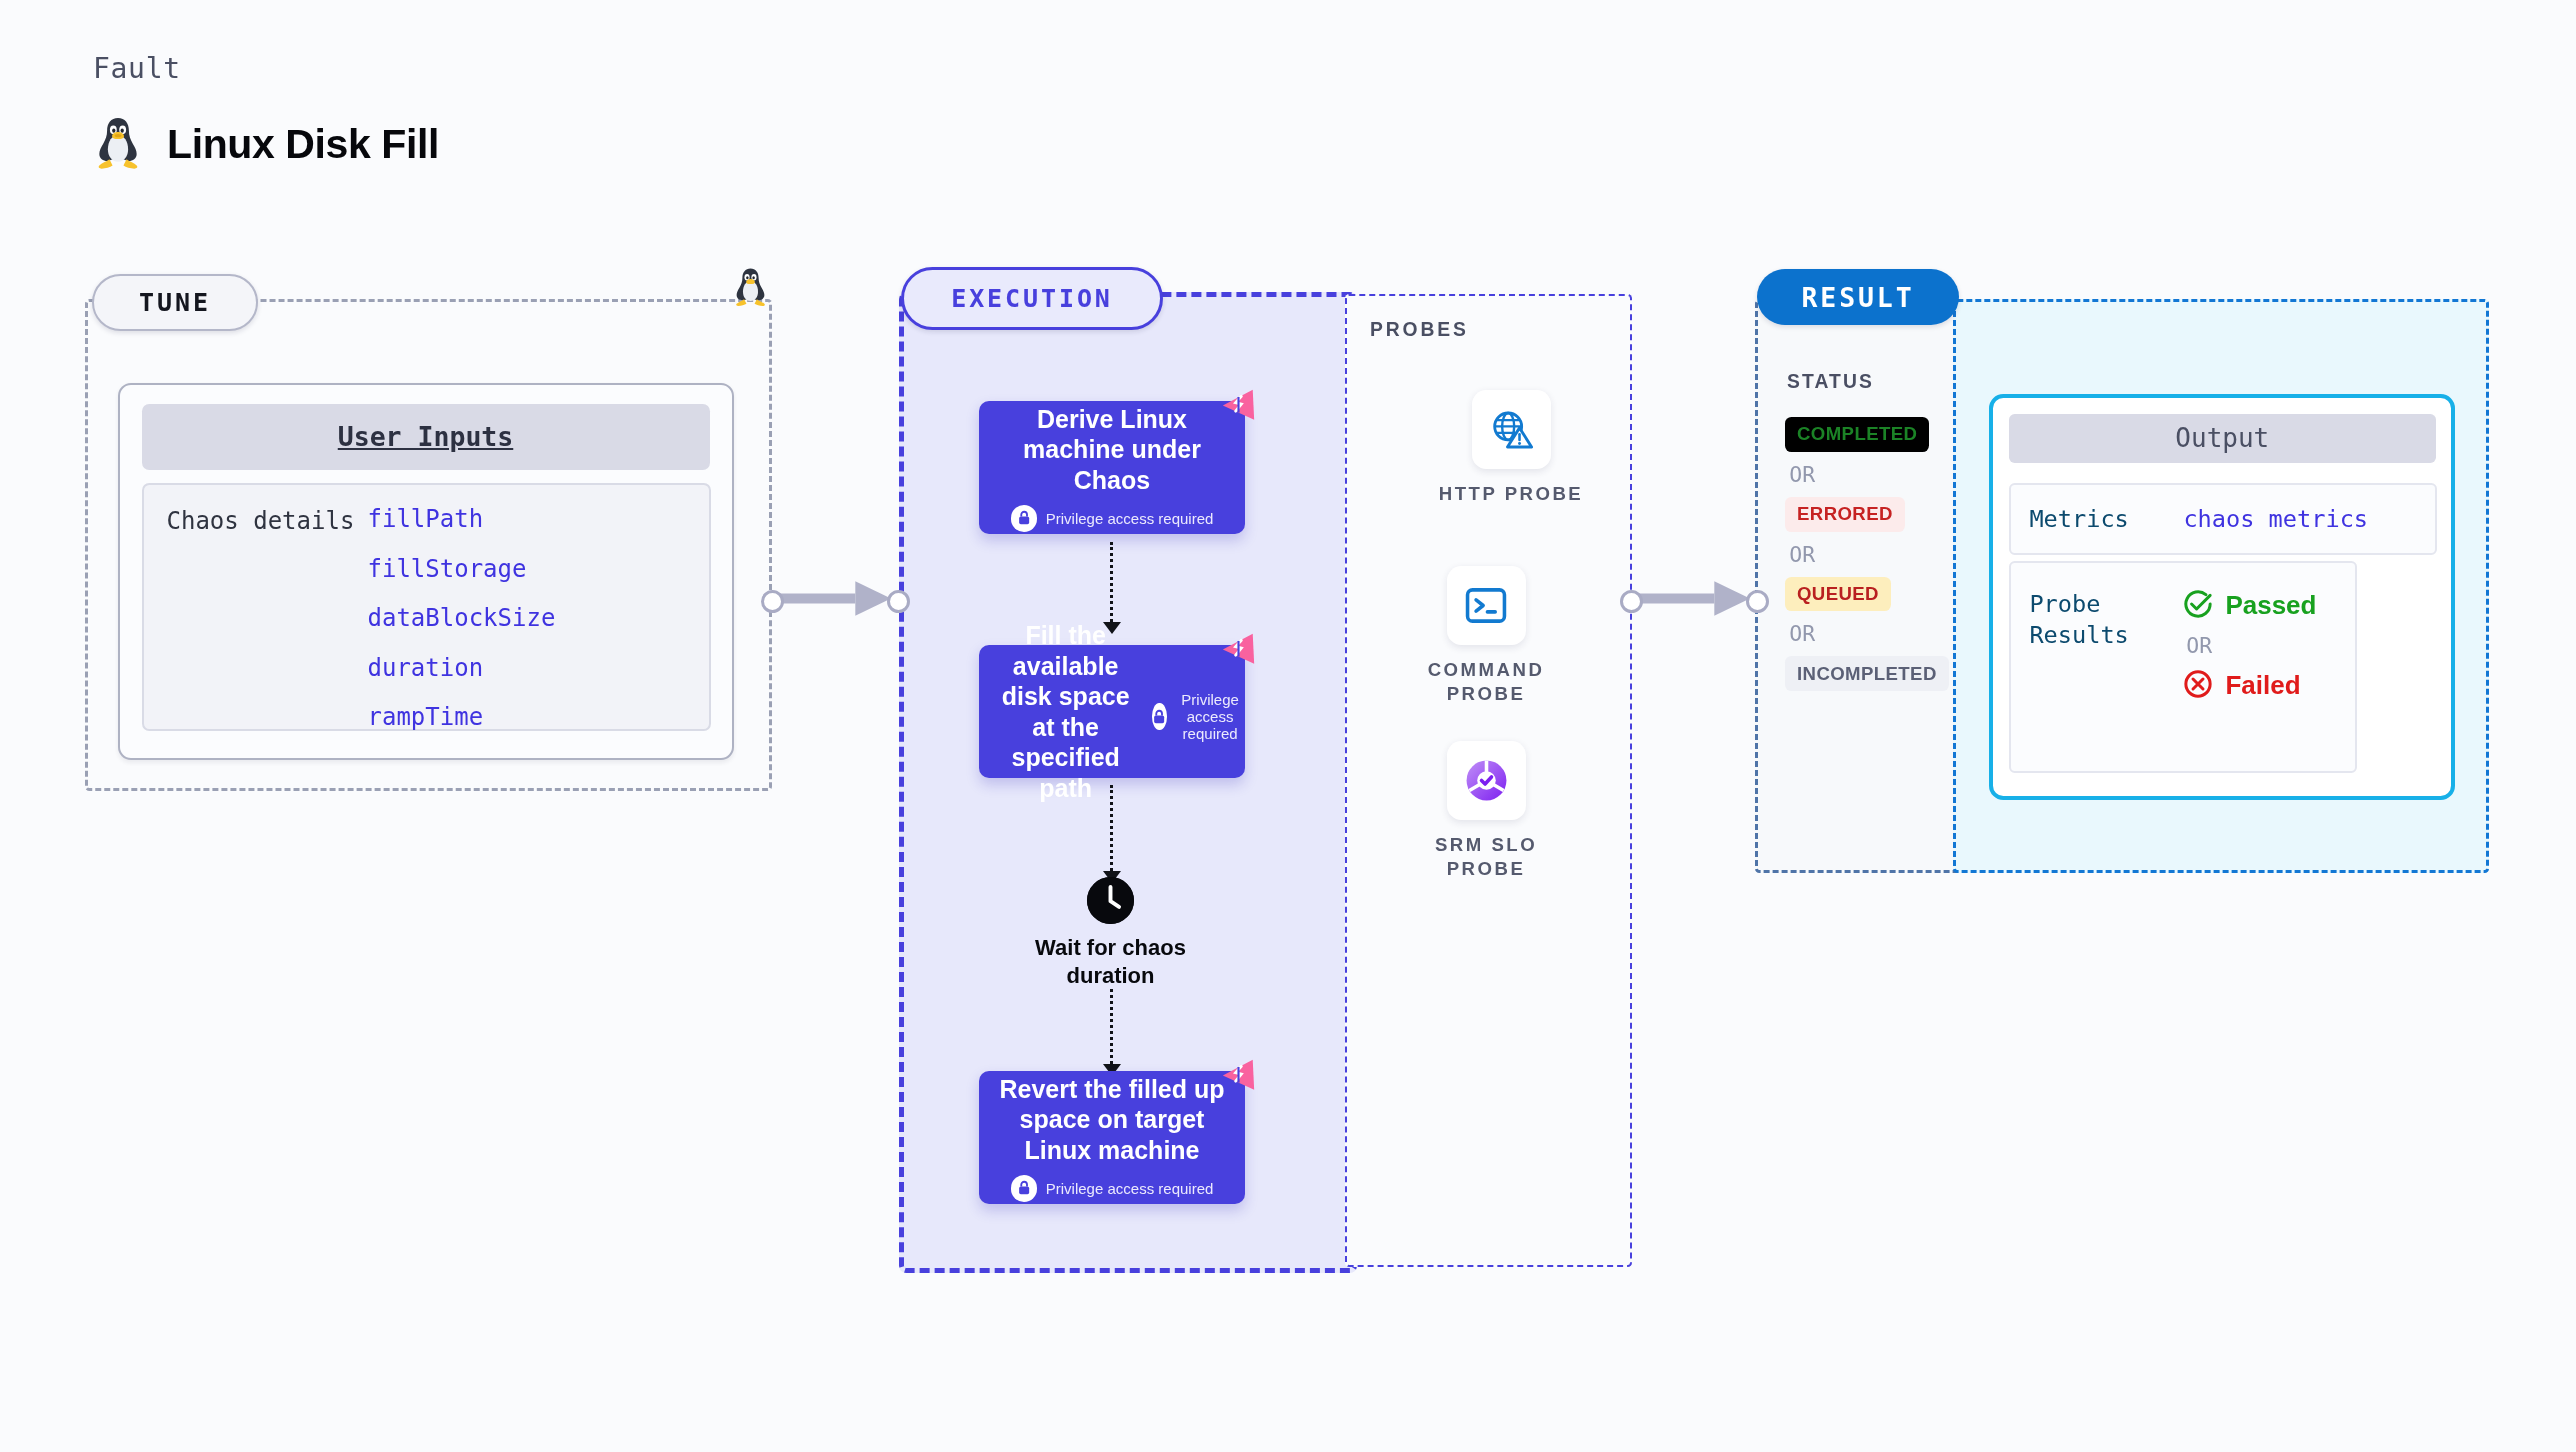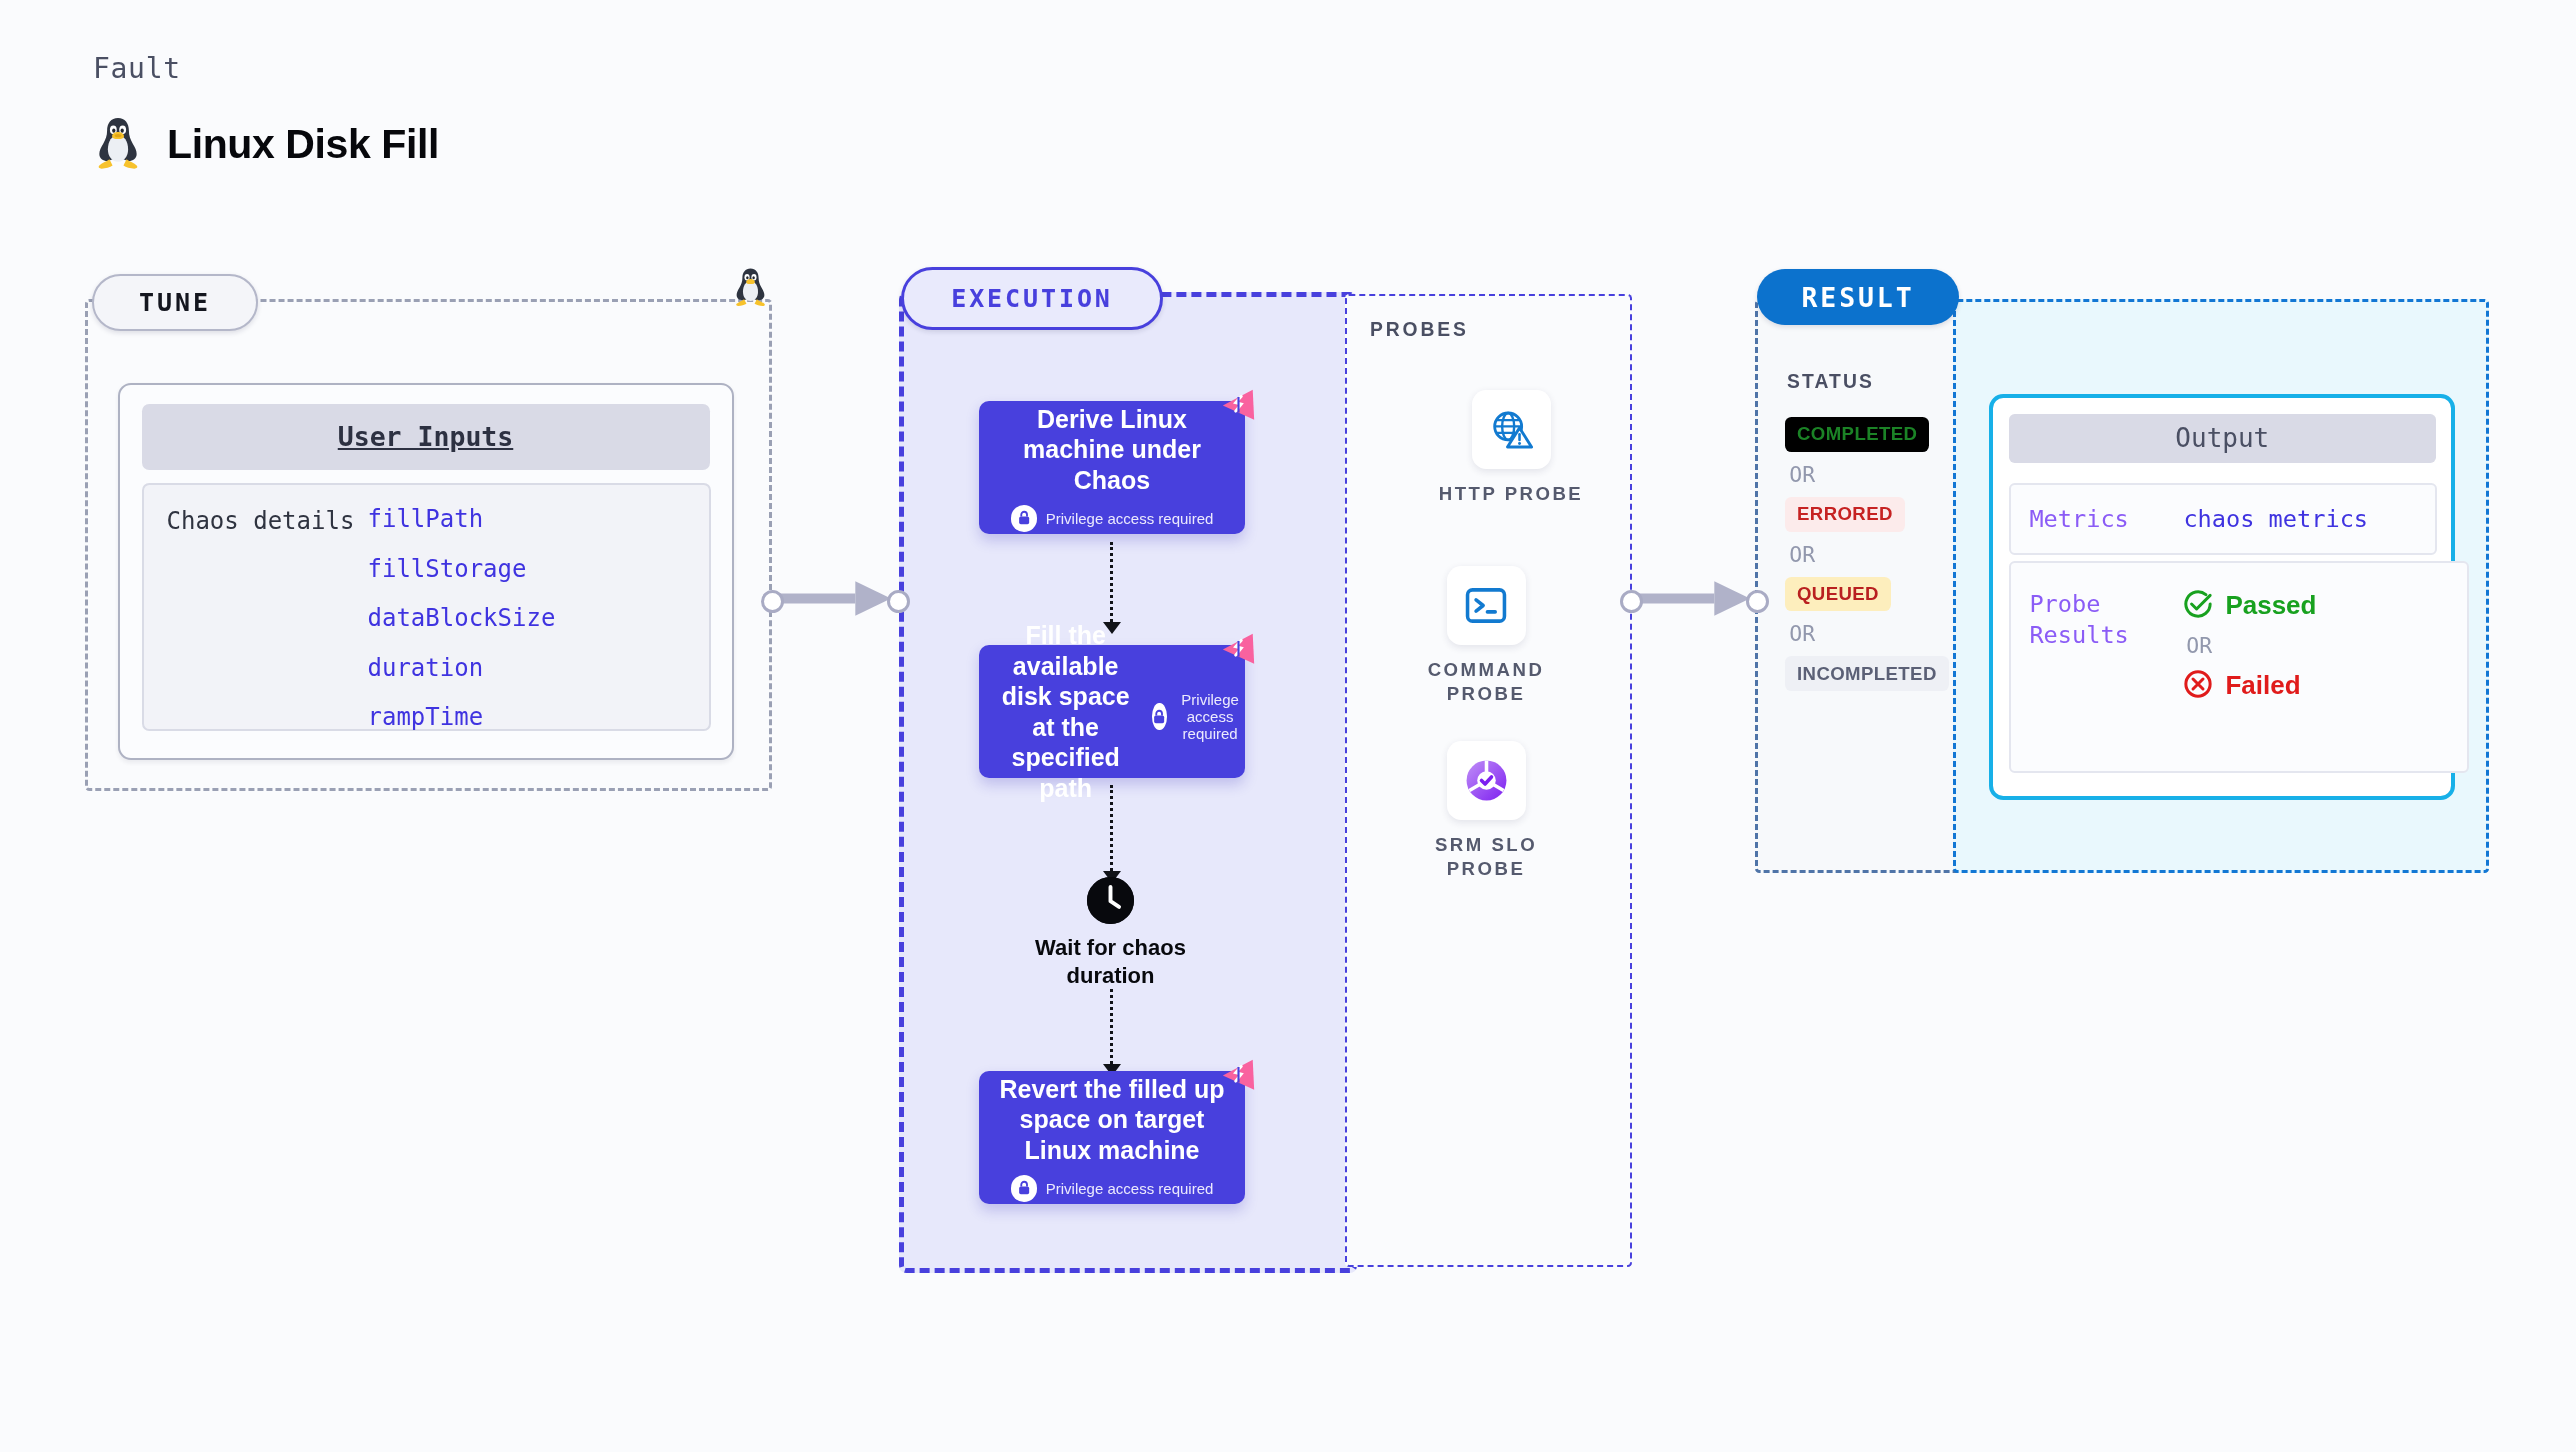--- a/index.html
+++ b/index.html
@@ -209,28 +209,28 @@
     display:flex;align-items:center;justify-content:center;
     font-family:"DejaVu Sans Mono", monospace;
     font-size:26px;color:#4a4f63;
   }
   #output-metrics-row{
     position:absolute;left:15.8px;top:85px;width:424px;height:68px;
     background:#fbfcfe;border:2.1px solid #e4e6ef;border-radius:5.7px;
     display:flex;align-items:center;
   }
   .out-key{
-    font-family:"DejaVu Sans Mono", monospace;font-size:23.6px;color:#8b5cf6;
+    font-family:"DejaVu Sans Mono", monospace;font-size:23.6px;color:#0c4a6e;
     white-space:pre-line;line-height:1.3;
   }
   .out-val-link{
     font-family:"DejaVu Sans Mono", monospace;font-size:23.6px;color:#3f33e0;
   }
   #output-probe-row{
-    position:absolute;left:15.8px;top:163px;width:460px;height:212px;
+    position:absolute;left:15.8px;top:163px;width:348px;height:212px;
     background:#fbfcfe;border:2.1px solid #e4e6ef;border-radius:5.7px;
     display:flex;align-items:flex-start;padding-top:26px;box-sizing:border-box;
   }
   .verdict-row{display:flex;align-items:center;gap:12px;}
   .verdict-text{font-size:26px;font-weight:bold;}
   .verdict-or{
     font-family:"DejaVu Sans Mono", monospace;
     font-size:21.5px;color:#9298ad;margin:11.5px 0 11.5px 2.9px;
   }
 </style>

